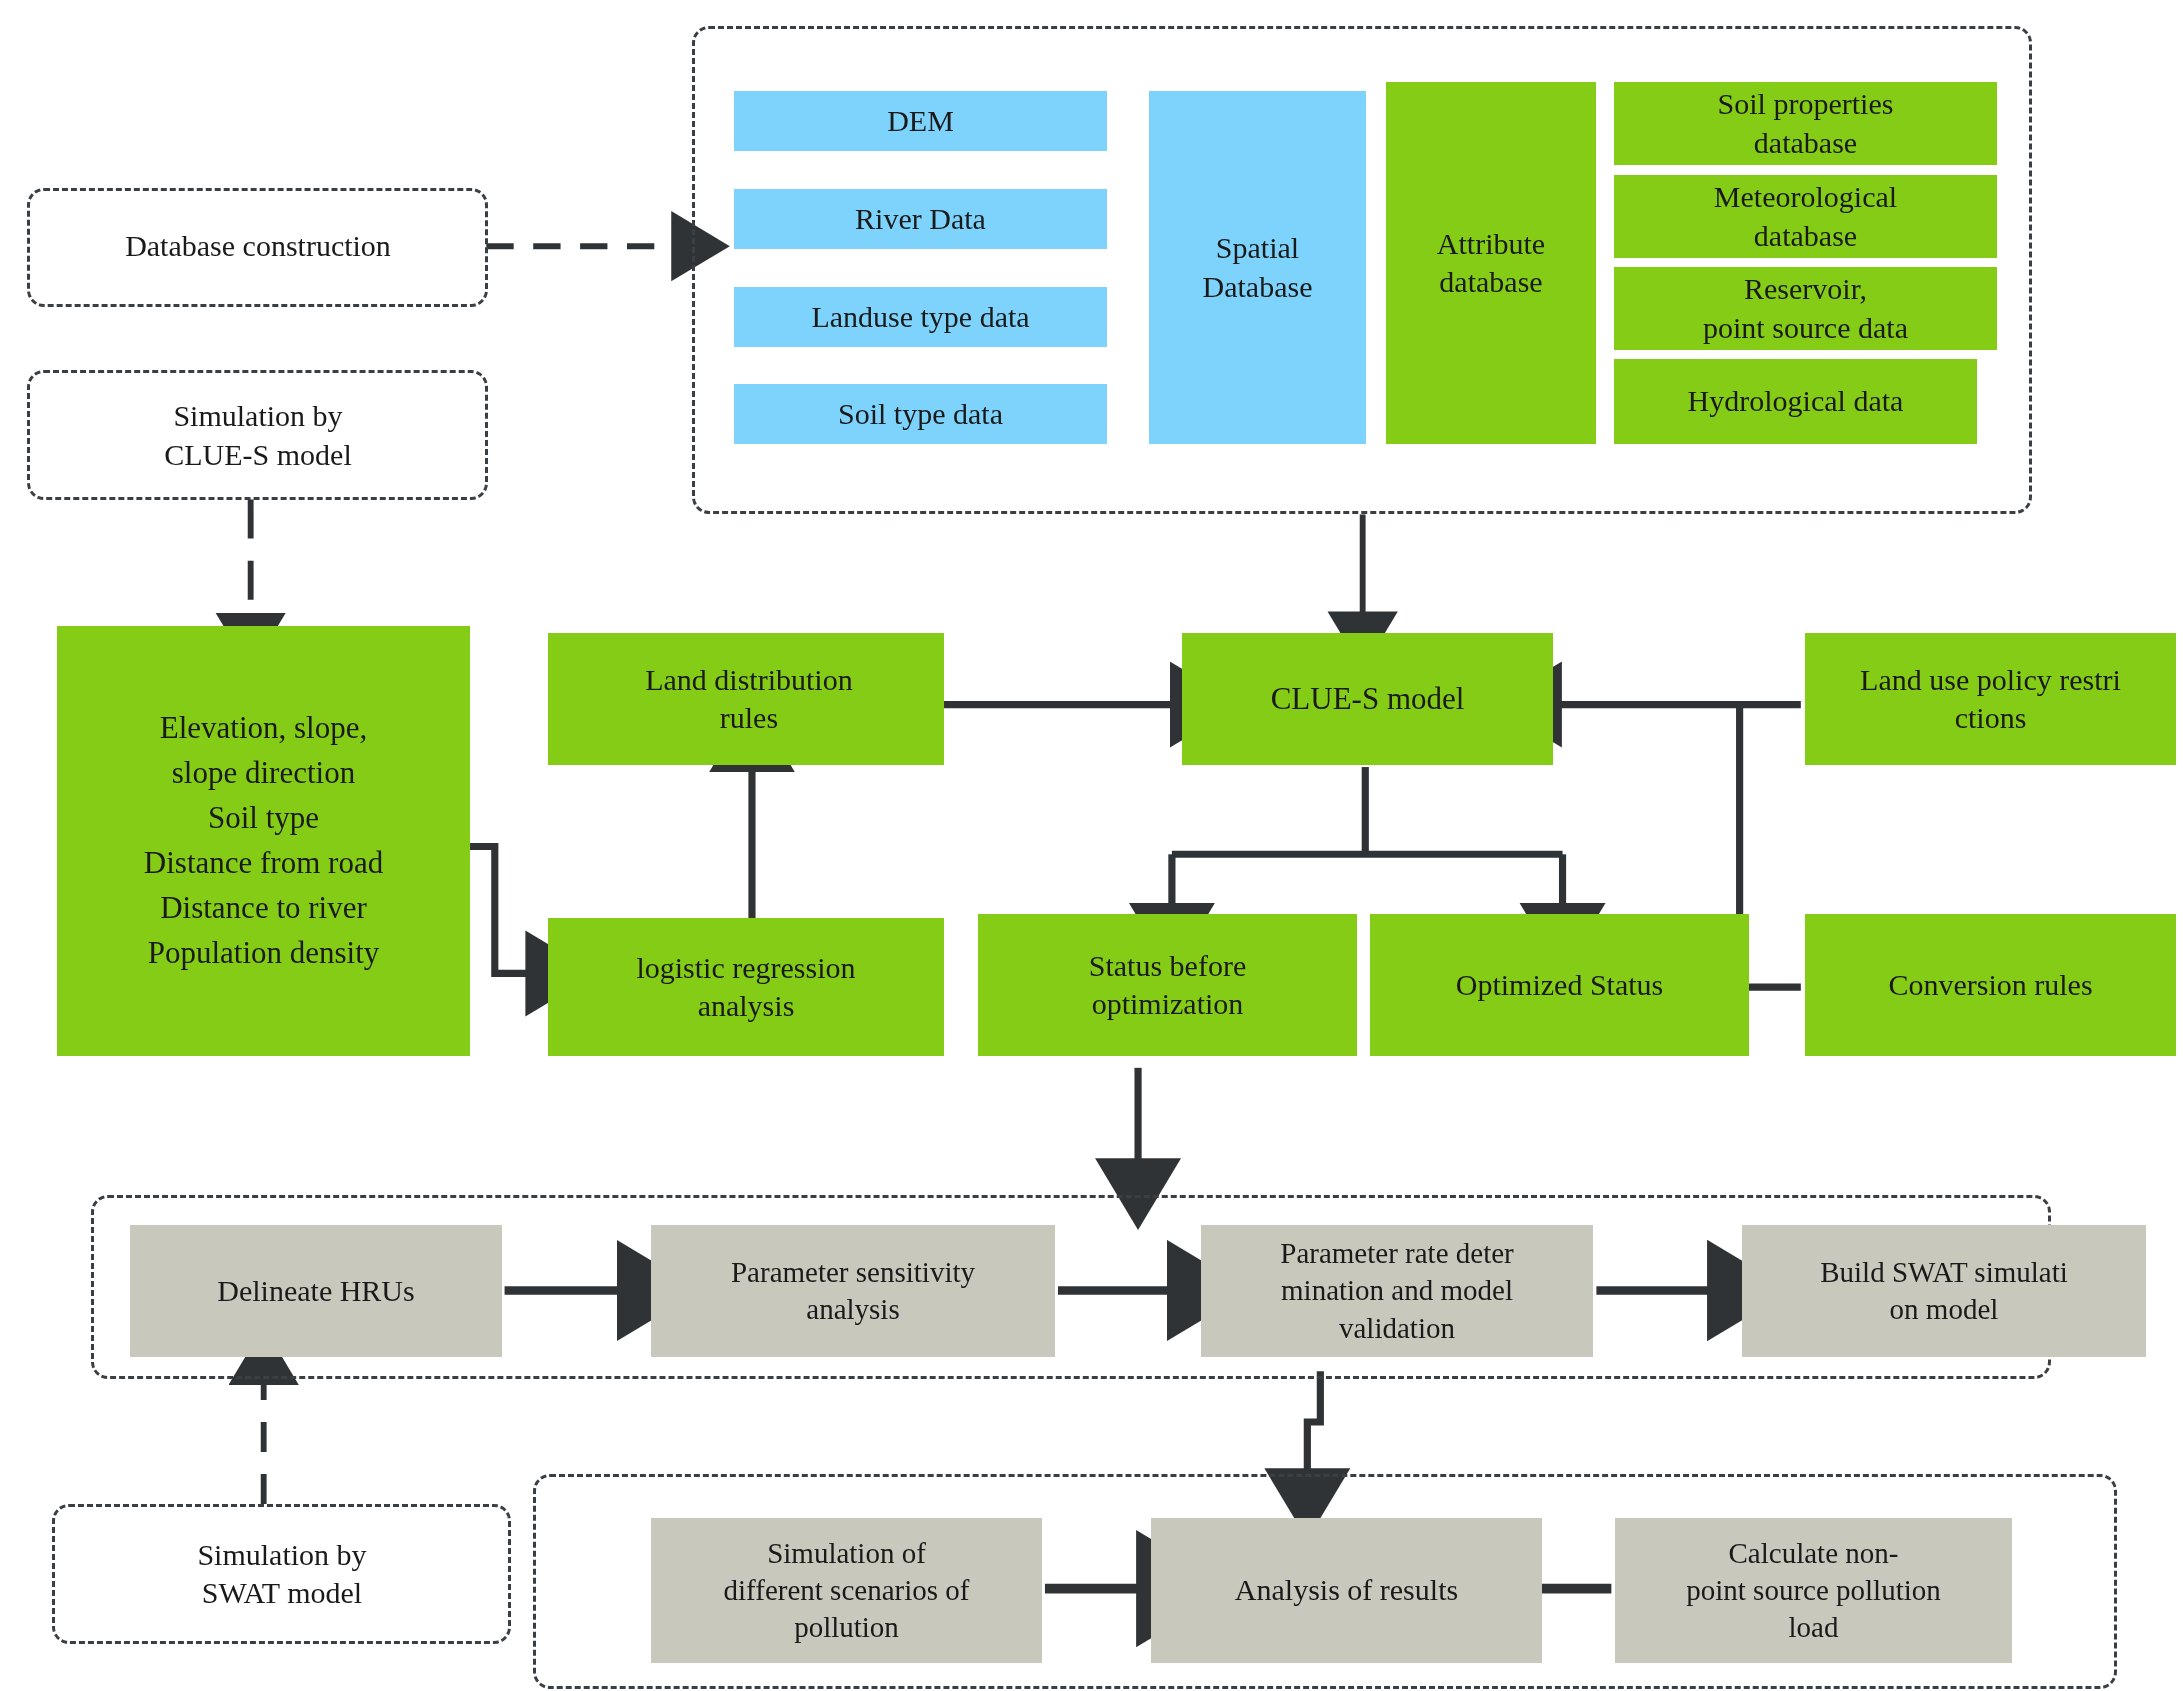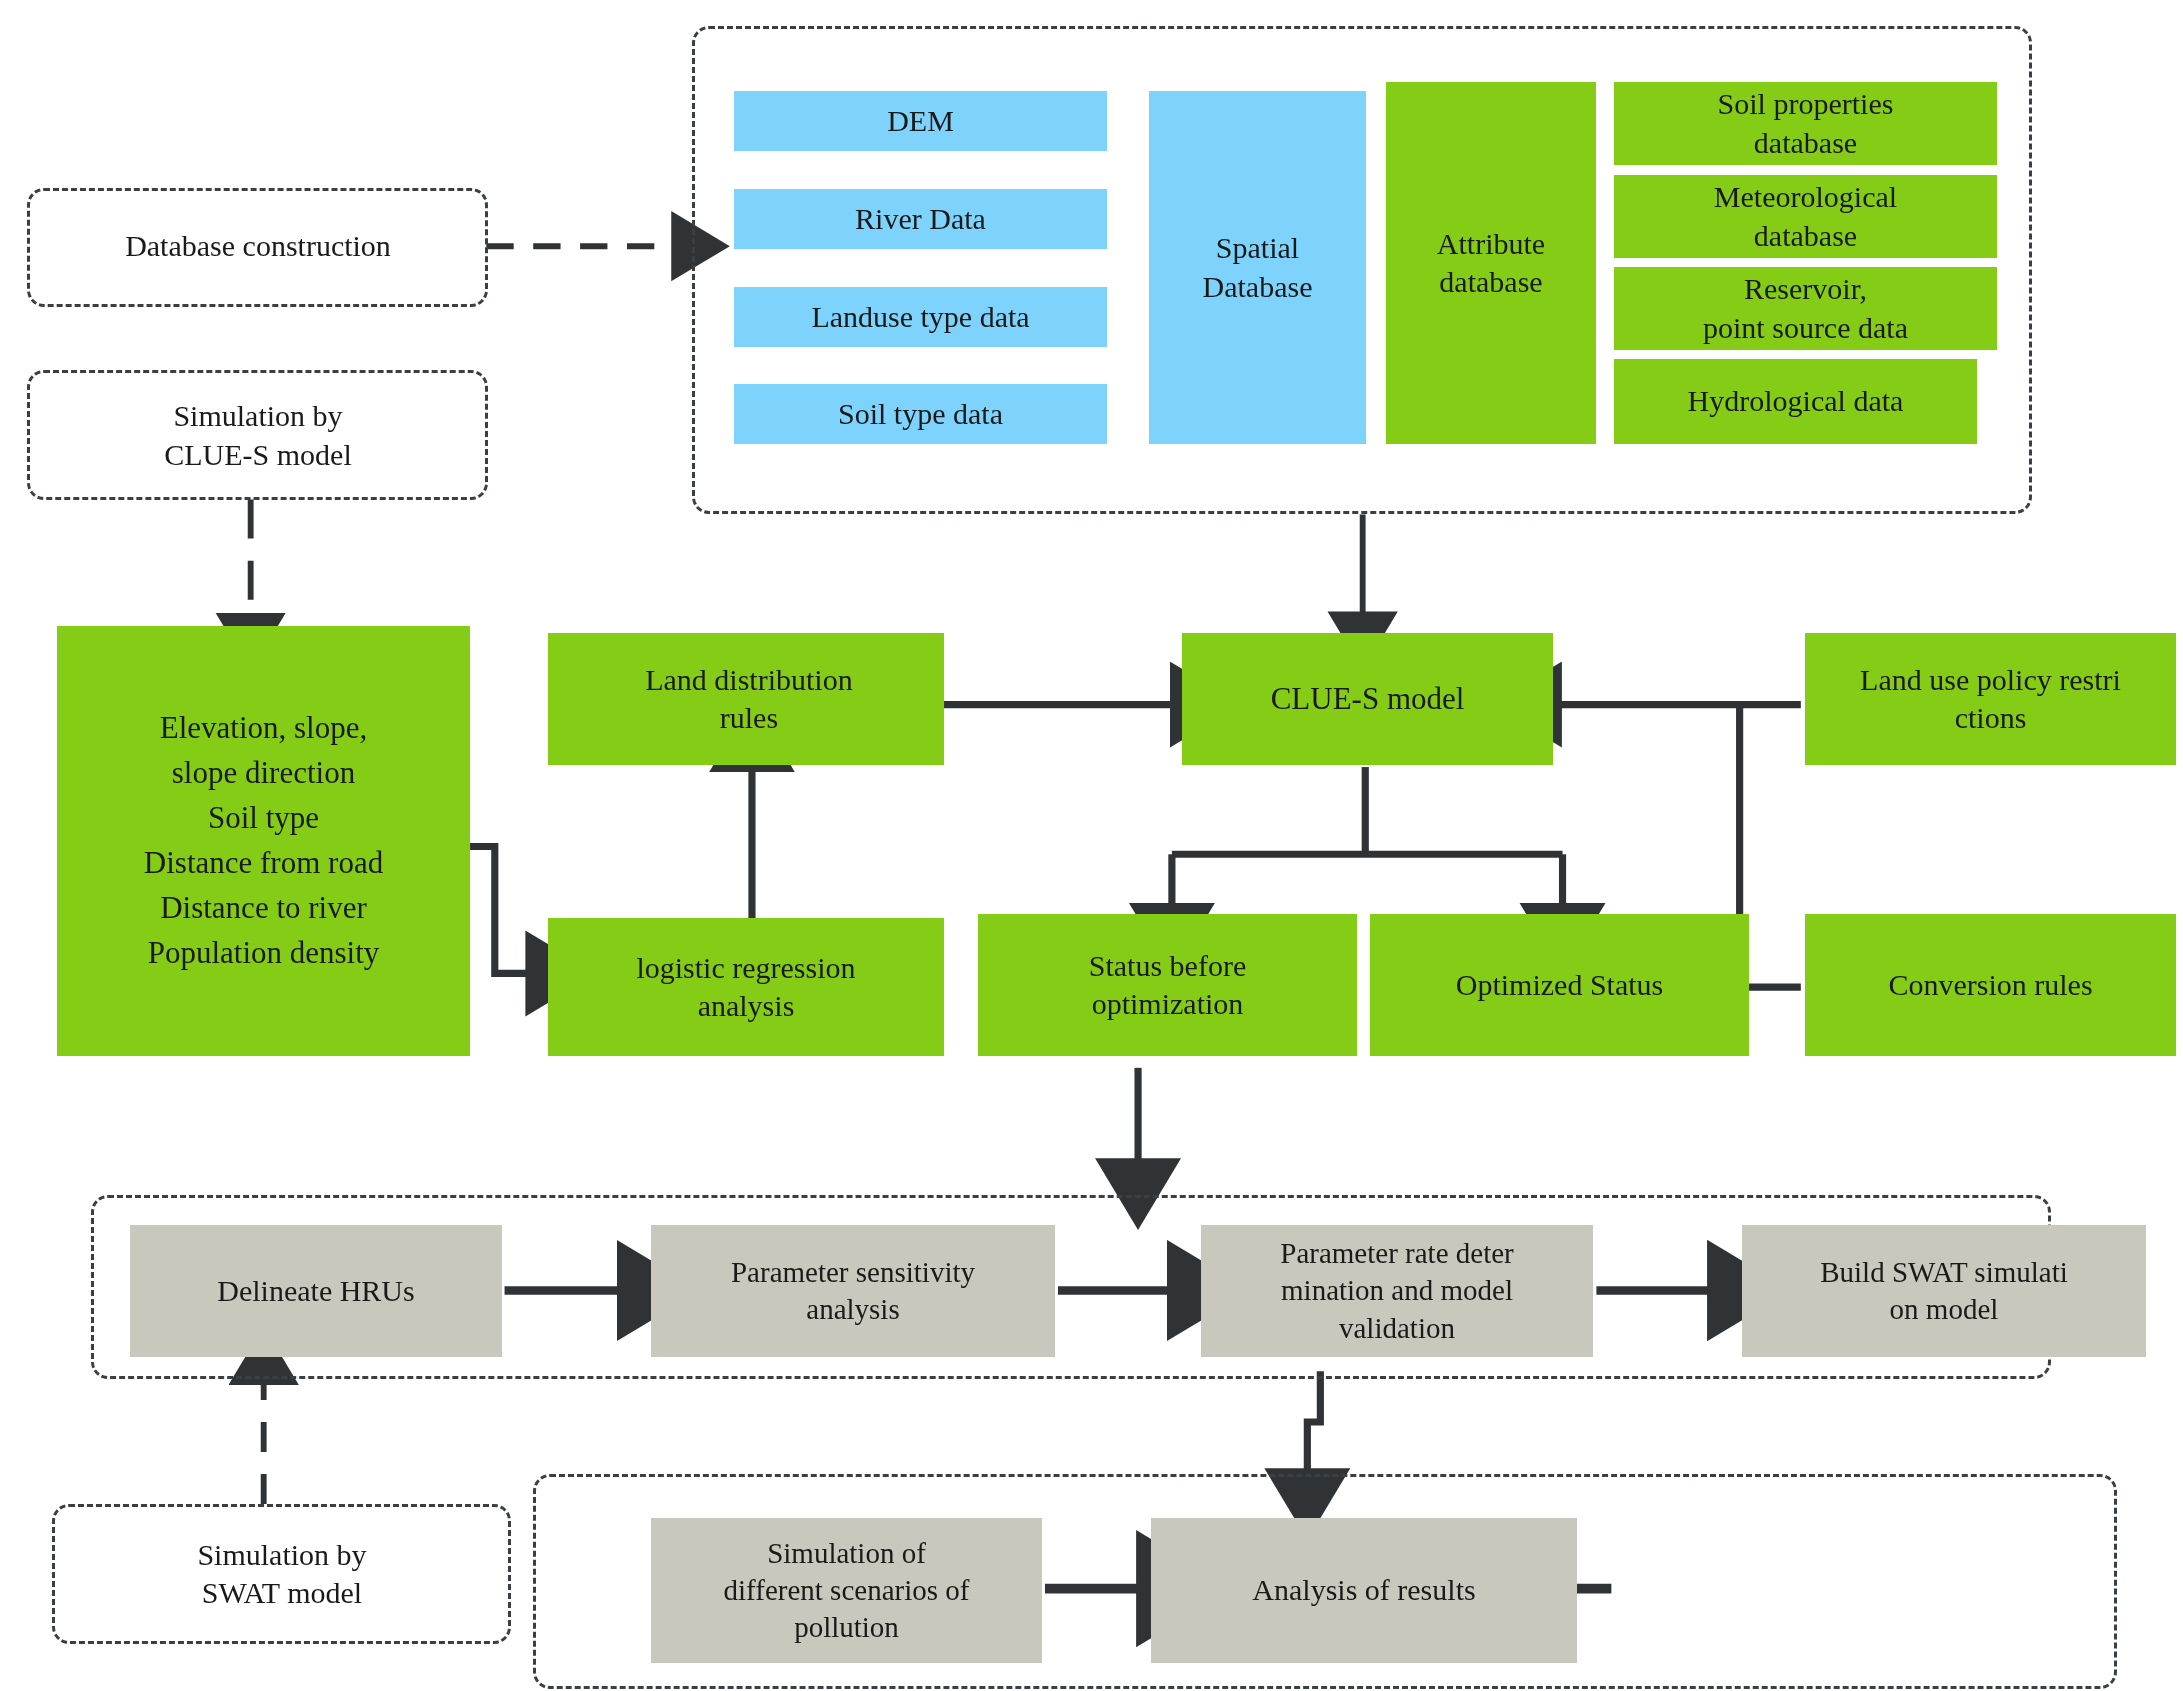--- a/index.html
+++ b/index.html
@@ -172,16 +172,19 @@
 analysis</div>
   <div class="box gray f44" style="left:1201px;top:1225px;width:392px;height:132px;white-space:pre-line;">Parameter rate deter
 mination and model
 validation</div>
   <div class="box gray f44" style="left:1742px;top:1225px;width:404px;height:132px;white-space:pre-line;">Build SWAT simulati
 on model</div>
 
   <div class="box gray f44" style="left:651px;top:1518px;width:391px;height:145px;white-space:pre-line;">Simulation of
 different scenarios of
 pollution</div>
-  <div class="box gray f46" style="left:1151px;top:1518px;width:426px;height:145px;">Analysis of results</div>
+  <div class="box gray f46" style="left:1151px;top:1518px;width:391px;height:145px;">Analysis of results</div>
+  <div class="box gray f44" style="left:1615px;top:1518px;width:397px;height:145px;white-space:pre-line;">Calculate non-
+point source pollution
+load</div>
 
 </div>
 
 
 </body></html>

